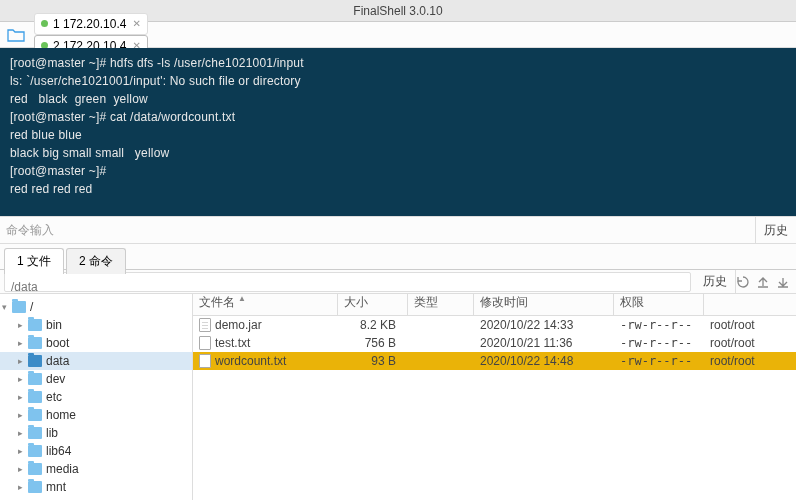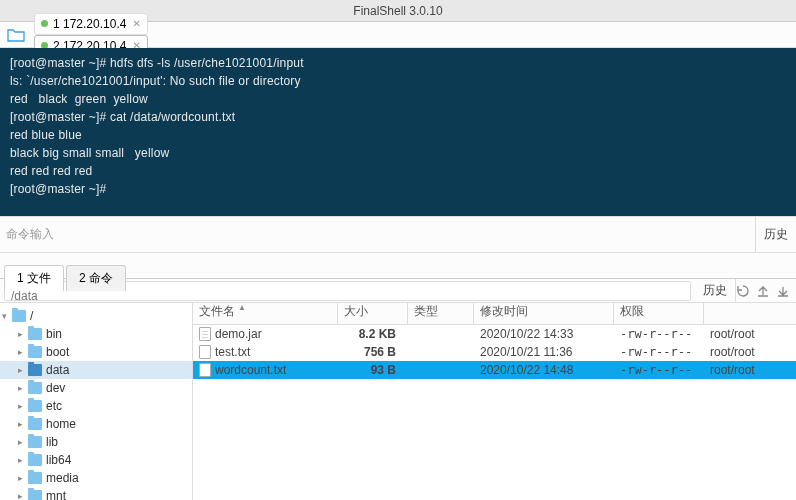--- a/index.html
+++ b/index.html
@@ -7,25 +7,25 @@
 .titlebar { background: #e8e8e8; height: 22px; text-align: center; line-height: 22px; color: #444; border-bottom: 1px solid #ccc; }
 .top-toolbar { background: #fcfcfc; height: 26px; display: flex; align-items: center; border-bottom: 1px solid #ddd; padding: 0 4px; }
 .folder-icon-btn { width: 24px; height: 20px; display: flex; align-items: center; justify-content: center; color: #3b9de6; border-radius: 3px; cursor: pointer; margin-right: 6px; }
 .conn-tab { display: flex; align-items: center; height: 22px; padding: 0 6px; border: 1px solid #ddd; border-radius: 3px; margin-right: 4px; background: #fff; cursor: pointer; }
 .conn-tab .dot { width: 7px; height: 7px; border-radius: 50%; margin-right: 5px; }
 .conn-tab .dot.green { background: #6ac259; }
 .conn-tab .close { margin-left: 6px; color: #999; font-size: 10px; }
 .conn-tab.active { background: #fff; border-color: #bbb; }
 .terminal { background: #0c3a52; color: #e8e8e8; font-family: Menlo, Consolas, monospace; font-size: 13px; padding: 6px 10px; height: 168px; overflow: hidden; line-height: 18px; letter-spacing: 0.2px; }
 .terminal .line { white-space: pre; }
-.cmd-input-row { background: #fcfcfc; height: 37px; display: flex; align-items: center; border-top: 1px solid #ddd; border-bottom: 1px solid #ddd; }
+.cmd-input-row { background: #fcfcfc; height: 28px; display: flex; align-items: center; border-top: 1px solid #ddd; border-bottom: 1px solid #ddd; }
 .cmd-input { flex: 1; padding: 0 6px; color: #999; }
 .history-btn { padding: 0 8px; border-left: 1px solid #ddd; color: #444; height: 100%; display: flex; align-items: center; cursor: pointer; }
 .mid-tabs { background: #fcfcfc; height: 26px; display: flex; align-items: flex-end; border-bottom: 1px solid #ccc; padding-left: 4px; }
-.mid-tab { padding: 4px 12px; border: 1px solid #ccc; border-bottom: none; background: #f2f2f2; margin-right: 2px; border-radius: 3px 3px 0 0; cursor: pointer; position: relative; top: 13px; }
+.mid-tab { padding: 4px 12px; border: 1px solid #ccc; border-bottom: none; background: #f2f2f2; margin-right: 2px; border-radius: 3px 3px 0 0; cursor: pointer; position: relative; top: 5px; }
 .mid-tab.active { background: #fff; }
 .path-row { background: #fcfcfc; height: 24px; display: flex; align-items: center; border-bottom: 1px solid #ddd; }
 .path-input { flex: 1; padding: 7px 6px; color: #777; border: 1px solid #ddd; height: 20px; margin: 0 4px; border-radius: 2px; background: #fff; }
 .path-btns { display: flex; padding-right: 6px; gap: 6px; }
 .icon-btn { cursor: pointer; color: #888; display: flex; align-items: center; }
 .file-pane { display: flex; flex: 1; background: #fff; overflow: hidden; }
 .tree { width: 193px; border-right: 1px solid #ddd; padding: 4px 0; overflow-y: auto; }
 .tree-item { display: flex; align-items: center; padding: 2px 4px 2px 6px; cursor: pointer; }
 .tree-item.root { padding-left: 2px; }
 .tree-item .twisty { width: 10px; color: #888; font-size: 9px; }
@@ -41,24 +41,24 @@
 .list-header .col { padding: 0 6px; color: #555; border-right: 1px solid #ddd; height: 100%; display: flex; }
 .list-header .col.name { width: 145px; }
 .list-header .col.size { width: 70px; justify-content: flex-start; }
 .list-header .col.type { width: 66px; }
 .list-header .col.mtime { width: 140px; }
 .list-header .col.perm { width: 90px; }
 .list-header .col.owner { flex: 1; border-right: none; }
 .sort-arrow { font-size: 8px; margin-left: 3px; color: #888; }
 .list-body { flex: 1; }
 .list-row { display: flex; height: 18px; align-items: center; }
-.list-row.selected { background: #0ea5e9; }
+.list-row.selected { background: #eab308; }
 .list-row .cell { padding: 0 6px; color: #444; }
 .list-row .cell.name { width: 145px; display: flex; align-items: center; }
-.list-row .cell.size { width: 70px; text-align: right; padding-right: 12px; font-weight: bold; }
+.list-row .cell.size { width: 70px; text-align: right; padding-right: 12px; }
 .list-row .cell.type { width: 66px; }
 .list-row .cell.mtime { width: 140px; }
 .list-row .cell.perm { width: 90px; font-family: Menlo, Consolas, monospace; }
 .list-row .cell.owner { flex: 1; }
 .file-ico { width: 12px; height: 14px; border: 1px solid #aaa; background: #fff; border-radius: 1px; margin-right: 4px; position: relative; }
 .file-ico.jar::after { content: ''; position: absolute; inset: 2px; background: repeating-linear-gradient(0deg,#888,#888 1px,transparent 1px,transparent 3px); opacity:.35; }
 </style>
 </head>
 <body>
 
@@ -84,22 +84,22 @@
     </div>
 </div>
 
 <div class="terminal" id="terminal">
     <div class="line">[root@master ~]# hdfs dfs -ls /user/che1021001/input</div>
     <div class="line">ls: `/user/che1021001/input': No such file or directory</div>
     <div class="line">red   black  green  yellow</div>
     <div class="line">[root@master ~]# cat /data/wordcount.txt</div>
     <div class="line">red blue blue</div>
     <div class="line">black big small small   yellow</div>
+    <div class="line">[root@master ~]#</div>
     <div class="line">red red red red</div>
-    <div class="line">[root@master ~]#</div>
   </div>
 
 <div class="cmd-input-row">
   <div class="cmd-input">命令输入</div>
   <div class="history-btn">历史</div>
 </div>
 
 <div class="mid-tabs" id="mid-tabs">
     <div class="mid-tab active">1 文件</div>
     <div class="mid-tab">2 命令</div>

